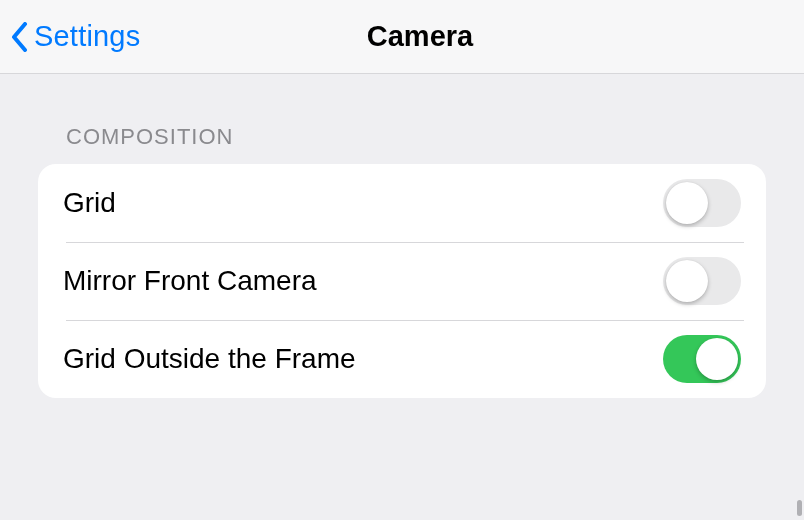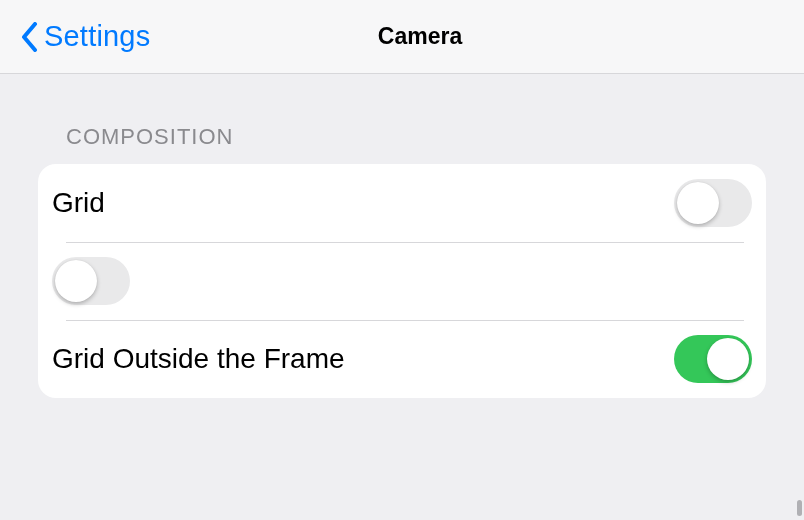--- a/index.html
+++ b/index.html
@@ -12,21 +12,21 @@
     overflow: hidden;
     position: relative;
   }
   .navbar {
     height: 74px;
     background: #f7f7f8;
     border-bottom: 1px solid #d7d7da;
     display: flex;
     align-items: center;
     position: relative;
-    padding: 0 18px;
+    padding: 0 8px;
   }
   .back-btn {
     display: flex;
     align-items: center;
     color: #007aff;
     font-size: 29px;
     font-weight: 400;
     letter-spacing: 0.2px;
     gap: 2px;
     cursor: pointer;
@@ -36,21 +36,21 @@
     height: 34px;
     display: flex;
     align-items: center;
     justify-content: center;
   }
   .chevron-left-icon svg { display:block; }
   .nav-title {
     position: absolute;
     left: 0; right: 0;
     text-align: center;
-    font-size: 23px;
+    font-size: 29px;
     font-weight: 600;
     color: #000;
     pointer-events: none;
     margin-left: 36px;
   }
   .content {
     padding: 0 38px;
     margin-top: 42px;
   }
   .section-header {
@@ -66,21 +66,21 @@
   .group {
     background: #ffffff;
     border-radius: 18px;
     overflow: hidden;
   }
   .row {
     display: flex;
     align-items: center;
     justify-content: space-between;
     min-height: 78px;
-    padding: 0 14px;
+    padding: 0 25px;
     position: relative;
   }
   .row + .row::before {
     content: "";
     position: absolute;
     top: 0;
     left: 28px;
     right: 22px;
     height: 1px;
     background: #d7d7da;
@@ -145,20 +145,21 @@
 
     <div class="row">
       <span class="row-label">Grid</span>
       <div class="ios-switch off">
         <div class="knob"></div>
       </div>
     </div>
 
 
     <div class="row">
+      <span class="row-label">Mirror Front Camera</span>
       <div class="ios-switch off">
         <div class="knob"></div>
       </div>
     </div>
 
     <div class="row">
       <span class="row-label">Grid Outside the Frame</span>
       <div class="ios-switch on">
         <div class="knob"></div>
       </div>

